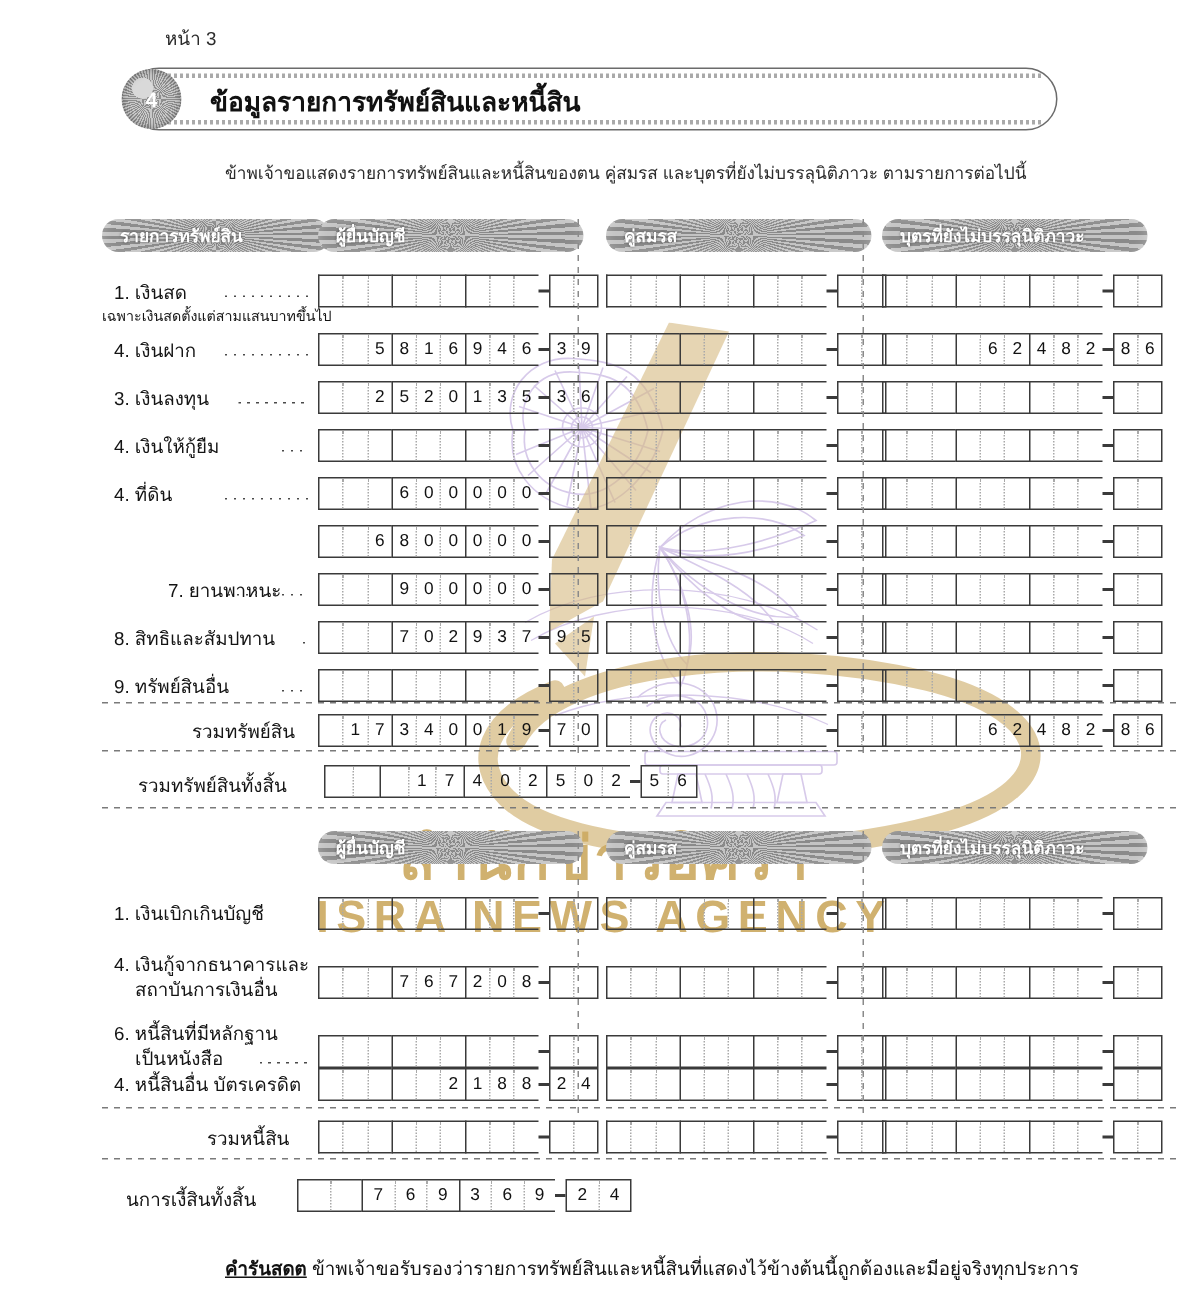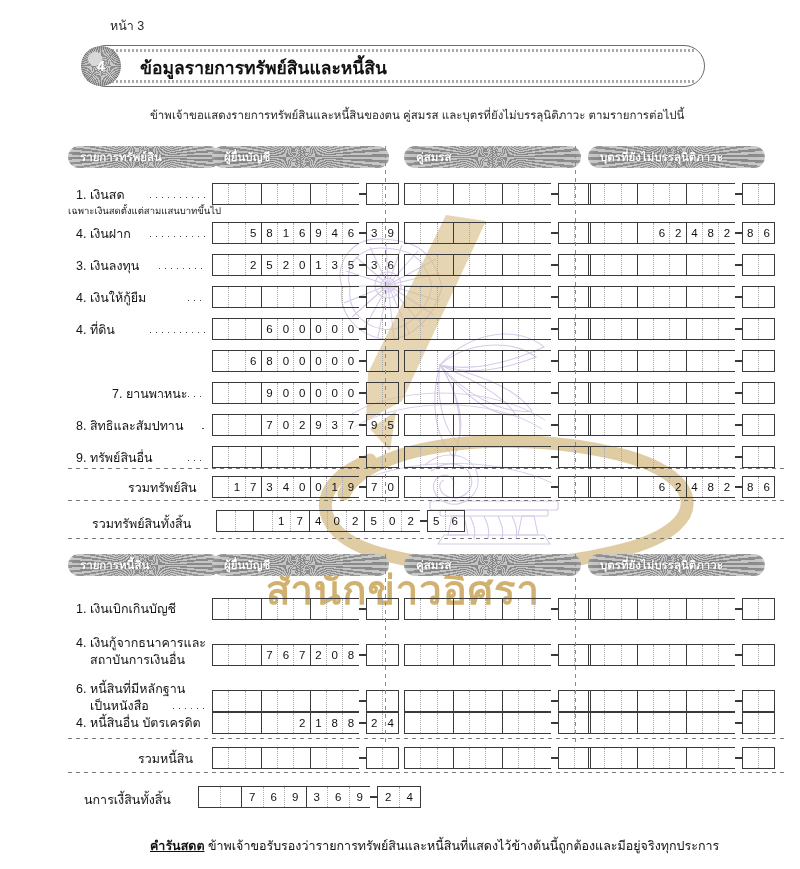--- a/index.html
+++ b/index.html
@@ -232,20 +232,21 @@
 
     <svg class="wm-swoosh2" viewBox="0 0 160 240">
       <g fill="#d6bb84" opacity="0.95">
         <path d="M96,0 L136,6 L52,186 L16,206 L18,158 Z"></path>
         <path d="M20,214 L46,196 L40,236 Z"></path>
       </g>
     </svg>
 
     <div class="wm-brand">
       <div class="th">สำนักข่าวอิศรา</div>
+      <div class="en">ISRA NEWS AGENCY</div>
     </div>
   </div>
 
   <div class="content">
 
     <div class="page-num">หน้า 3</div>
 
     <div class="sec-pill">
       <div class="capsule"></div>
       <div class="sec-badge">4</div>
@@ -1022,21 +1023,20 @@
           </div>
           <div class="dash">
             <i></i>
           </div>
           <div class="dec">
             <div class="cell" style="width: 17.5px;">5</div>
             <div class="cell" style="width: 17.5px;">6</div>
           </div>
         </div>
         <div class="hsep" style="left: 68px; top: 538px; width: 716px;"></div>
-        <div class="hdr-pill" style="left: 68px; top: 554px; width: 140px;">รายการหนี้สิน</div>
         <div class="hdr-pill" style="left: 212px; top: 554px; width: 165px;">ผู้ยื่นบัญชี</div>
         <div class="hdr-pill" style="left: 404px; top: 554px; width: 165px;">คู่สมรส</div>
         <div class="hdr-pill" style="left: 588px; top: 554px; width: 165px;">บุตรที่ยังไม่บรรลุนิติภาวะ</div>
         <div class="row-label" style="left: 76px; top: 599px;">1. เงินเบิกเกินบัญชี</div>
         <div class="money" style="left: 212px; top: 598px;">
           <div class="grp">
             <div class="cell" style="width: 15.3px;"></div>
             <div class="cell" style="width: 15.3px;"></div>
             <div class="cell" style="width: 15.3px;"></div>
           </div>

